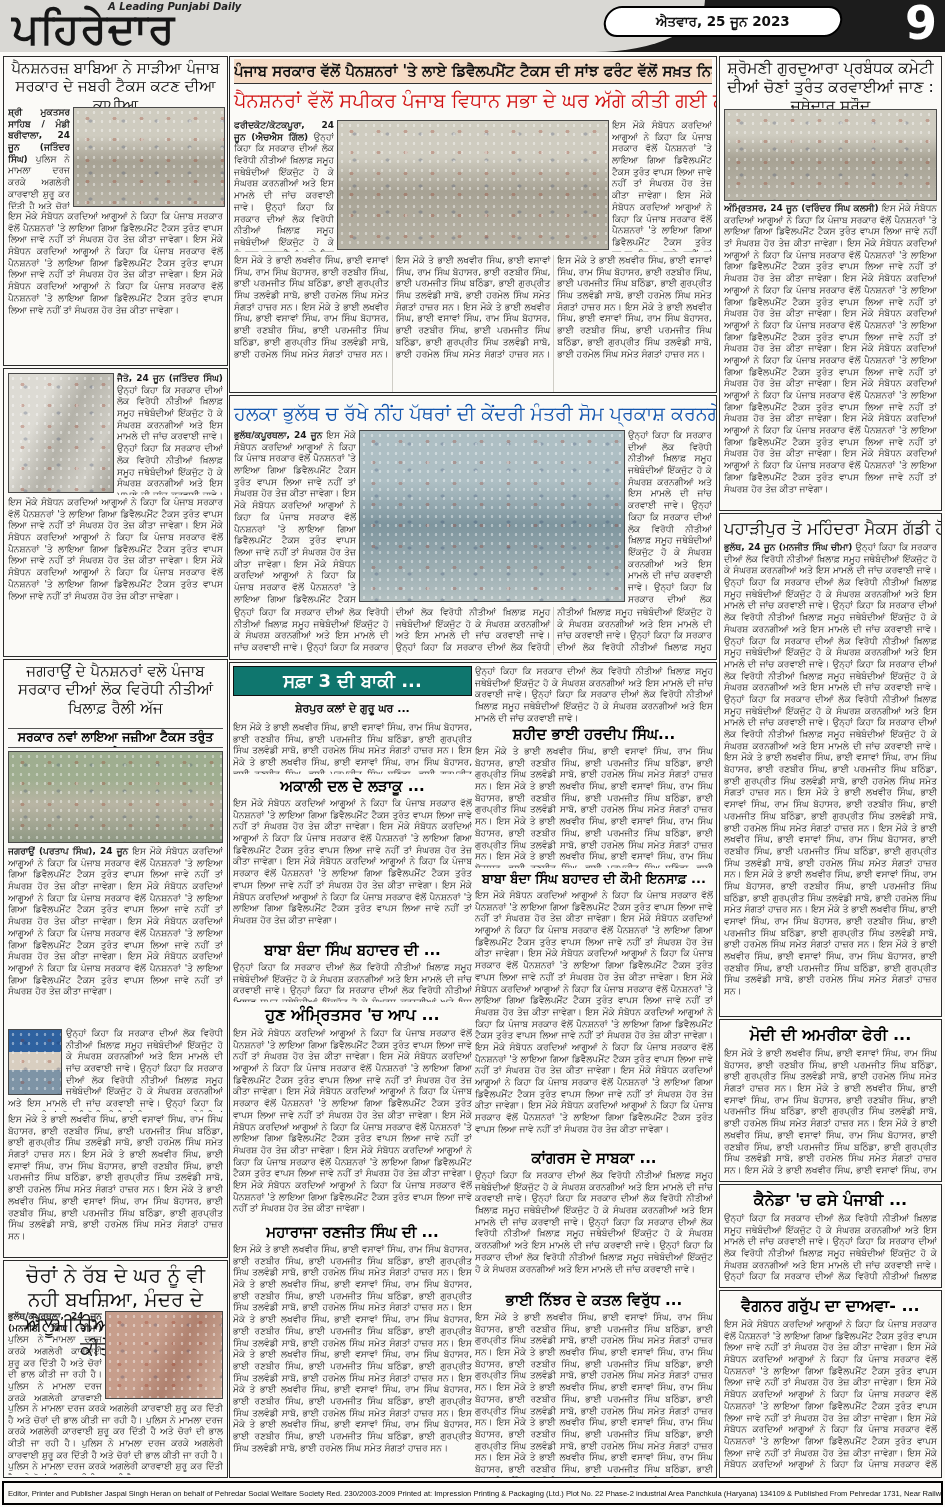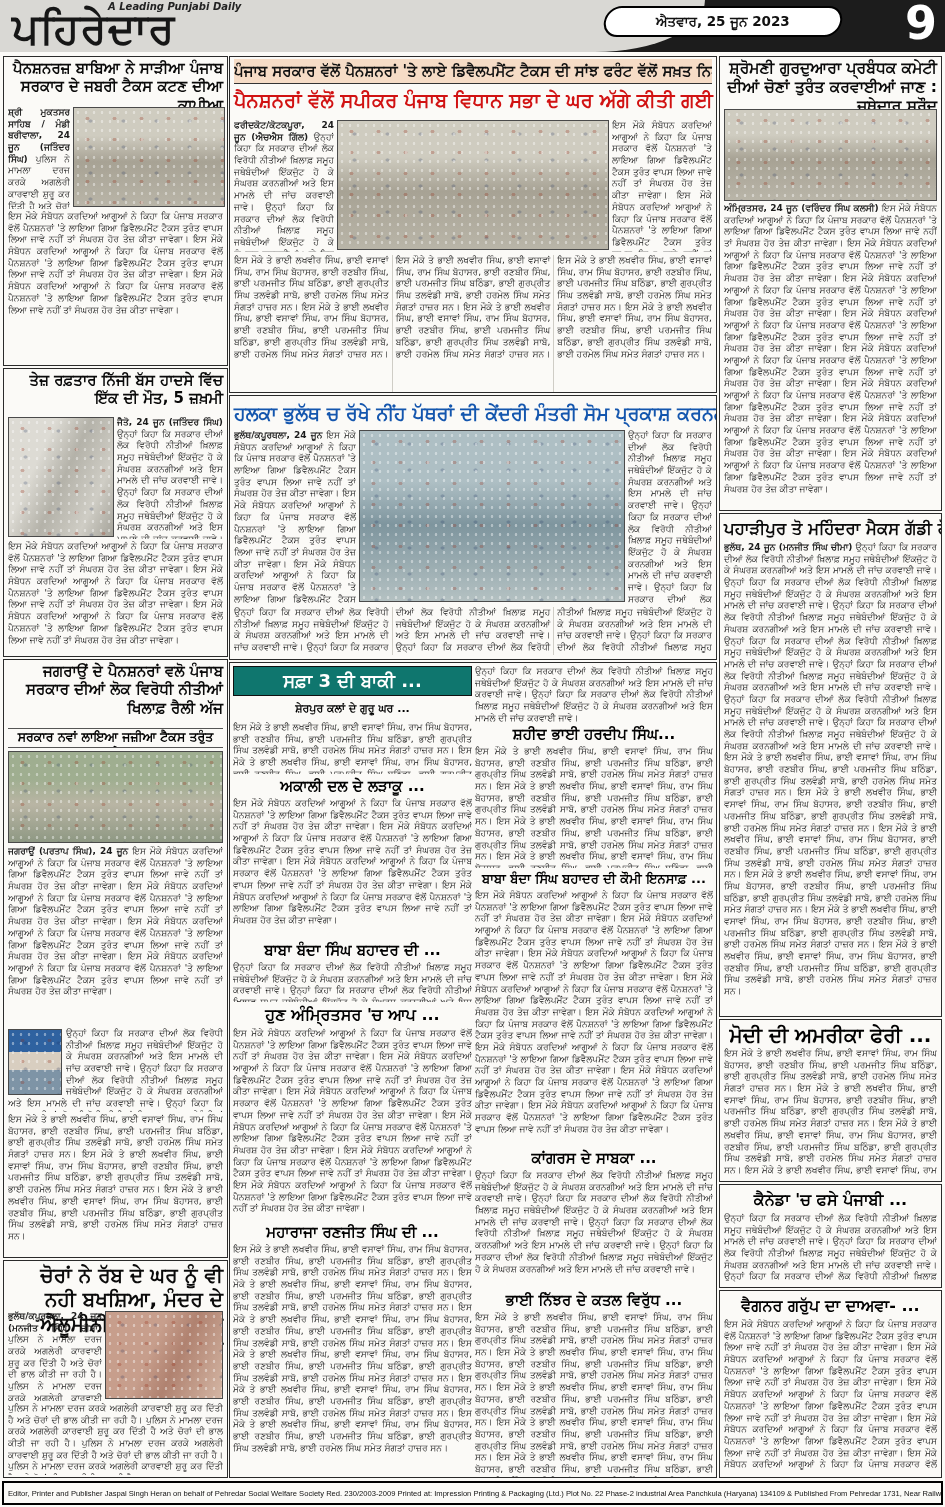--- a/index.html
+++ b/index.html
@@ -10,21 +10,21 @@
   
   .mast-band{position:absolute;left:0;top:0;width:705px;height:52px;background:#d9d8d4;border-bottom-right-radius:110px 52px}
   .black-band{position:absolute;left:556px;top:0;width:389px;height:52px;background:#1c1c1c;clip-path:polygon(52px 0,100% 0,100% 100%,0 100%)}
   .masthead{position:absolute;left:12px;top:4px;font-size:42px;font-weight:bold;letter-spacing:1px;color:#161616}
   .tagline{position:absolute;left:108px;top:1px;font-size:10px;font-style:italic;font-weight:bold;color:#222}
   .date-pill{position:absolute;left:604px;top:6px;width:238px;height:31px;background:#fff;border:2px solid #000;border-radius:16px;display:flex;align-items:center;justify-content:center;transform:skewX(-10deg)}
   .date-pill span{transform:skewX(10deg);font-size:13.5px;font-weight:bold;color:#111}
   .page-num{position:absolute;right:8px;top:-4px;font-size:46px;font-weight:bold;color:#fff}
   
   .story{position:absolute;border:1px solid #2a2a2a;background:#fbfaf7;overflow:hidden;padding:2px 4px}
-  .hl{font-weight:bold;text-align:right;line-height:1.22;color:#0a0a0a}
+  .hl{font-weight:normal;text-align:center;line-height:1.22;color:#0a0a0a}
   .hl-red{color:#d11212}
   .hl-blue{color:#1456ae}
   .sub{font-weight:bold;text-align:center;color:#000;overflow:hidden}
   .body{font-size:9px;line-height:1.3;text-align:justify;color:#1b1b1b;overflow:hidden}
   .dl{font-weight:bold}
   .row{display:flex;gap:3px}
   .photo{border:1px solid #4a4a4a;flex:none;position:relative;overflow:hidden}
   .photo::after{content:"";position:absolute;inset:0;
     background:radial-gradient(rgba(255,255,255,.4) 1px,transparent 1.6px),radial-gradient(rgba(150,40,20,.28) 1.6px,transparent 2.4px),radial-gradient(rgba(20,40,90,.22) 1.6px,transparent 2.4px);
     background-size:8px 9px,27px 21px,33px 26px}
@@ -58,21 +58,20 @@
   <div class="story" style="left:3px;top:56px;width:225px;height:310px">
     <div class="hl" style="font-size:15px;height:46px">ਪੈਨਸ਼ਨਰਜ਼ ਬਾਬਿਆ ਨੇ ਸਾੜੀਆ ਪੰਜਾਬ ਸਰਕਾਰ ਦੇ ਜਬਰੀ ਟੈਕਸ ਕਟਣ ਦੀਆ ਕਾਪੀਆ</div>
     <div class="row" style="height:102px;margin-top:2px">
       <div class="body" style="width:62px;flex:none"><span class="dl">ਸ਼੍ਰੀ ਮੁਕਤਸਰ ਸਾਹਿਬ / ਮੰਡੀ ਬਰੀਵਾਲਾ, 24 ਜੂਨ (ਜਤਿੰਦਰ ਸਿੰਘ)</span> <span>ਪੁਲਿਸ ਨੇ ਮਾਮਲਾ ਦਰਜ ਕਰਕੇ ਅਗਲੇਰੀ ਕਾਰਵਾਈ ਸ਼ੁਰੂ ਕਰ ਦਿੱਤੀ ਹੈ ਅਤੇ ਚੋਰਾਂ ਦੀ ਭਾਲ ਕੀਤੀ ਜਾ ਰਹੀ ਹੈ। ਪੁਲਿਸ ਨੇ ਮਾਮਲਾ ਦਰਜ ਕਰਕੇ ਅਗਲੇਰੀ ਕਾਰਵਾਈ ਸ਼ੁਰੂ ਕਰ ਦਿੱਤੀ ਹੈ ਅਤੇ ਚੋਰਾਂ ਦੀ ਭਾਲ ਕੀਤੀ ਜਾ ਰਹੀ ਹੈ।</span></div>
       <div class="photo ph-crowd" style="width:152px;height:100px"></div>
     </div>
     <div class="body" style="height:152px;margin-top:2px">ਇਸ ਮੌਕੇ ਸੰਬੋਧਨ ਕਰਦਿਆਂ ਆਗੂਆਂ ਨੇ ਕਿਹਾ ਕਿ ਪੰਜਾਬ ਸਰਕਾਰ ਵੱਲੋਂ ਪੈਨਸ਼ਨਰਾਂ 'ਤੇ ਲਾਇਆ ਗਿਆ ਡਿਵੈਲਪਮੈਂਟ ਟੈਕਸ ਤੁਰੰਤ ਵਾਪਸ ਲਿਆ ਜਾਵੇ ਨਹੀਂ ਤਾਂ ਸੰਘਰਸ਼ ਹੋਰ ਤੇਜ਼ ਕੀਤਾ ਜਾਵੇਗਾ। ਇਸ ਮੌਕੇ ਸੰਬੋਧਨ ਕਰਦਿਆਂ ਆਗੂਆਂ ਨੇ ਕਿਹਾ ਕਿ ਪੰਜਾਬ ਸਰਕਾਰ ਵੱਲੋਂ ਪੈਨਸ਼ਨਰਾਂ 'ਤੇ ਲਾਇਆ ਗਿਆ ਡਿਵੈਲਪਮੈਂਟ ਟੈਕਸ ਤੁਰੰਤ ਵਾਪਸ ਲਿਆ ਜਾਵੇ ਨਹੀਂ ਤਾਂ ਸੰਘਰਸ਼ ਹੋਰ ਤੇਜ਼ ਕੀਤਾ ਜਾਵੇਗਾ। ਇਸ ਮੌਕੇ ਸੰਬੋਧਨ ਕਰਦਿਆਂ ਆਗੂਆਂ ਨੇ ਕਿਹਾ ਕਿ ਪੰਜਾਬ ਸਰਕਾਰ ਵੱਲੋਂ ਪੈਨਸ਼ਨਰਾਂ 'ਤੇ ਲਾਇਆ ਗਿਆ ਡਿਵੈਲਪਮੈਂਟ ਟੈਕਸ ਤੁਰੰਤ ਵਾਪਸ ਲਿਆ ਜਾਵੇ ਨਹੀਂ ਤਾਂ ਸੰਘਰਸ਼ ਹੋਰ ਤੇਜ਼ ਕੀਤਾ ਜਾਵੇਗਾ।</div>
   </div>
 
   <div class="story" style="left:3px;top:368px;width:225px;height:289px">
-    <div class="hl" style="font-size:15px;height:44px">ਤੇਜ਼ ਰਫ਼ਤਾਰ ਨਿੱਜੀ ਬੱਸ ਹਾਦਸੇ ਵਿੱਚ ਇੱਕ ਦੀ ਮੌਤ, 5 ਜ਼ਖ਼ਮੀ</div>
     <div class="row" style="height:122px;margin-top:2px">
       <div class="photo ph-bus" style="width:106px;height:120px"></div>
       <div class="body"><span class="dl">ਜੈਤੋ, 24 ਜੂਨ (ਜਤਿੰਦਰ ਸਿੰਘ)</span> <span>ਉਨ੍ਹਾਂ ਕਿਹਾ ਕਿ ਸਰਕਾਰ ਦੀਆਂ ਲੋਕ ਵਿਰੋਧੀ ਨੀਤੀਆਂ ਖ਼ਿਲਾਫ਼ ਸਮੂਹ ਜਥੇਬੰਦੀਆਂ ਇੱਕਜੁੱਟ ਹੋ ਕੇ ਸੰਘਰਸ਼ ਕਰਨਗੀਆਂ ਅਤੇ ਇਸ ਮਾਮਲੇ ਦੀ ਜਾਂਚ ਕਰਵਾਈ ਜਾਵੇ। ਉਨ੍ਹਾਂ ਕਿਹਾ ਕਿ ਸਰਕਾਰ ਦੀਆਂ ਲੋਕ ਵਿਰੋਧੀ ਨੀਤੀਆਂ ਖ਼ਿਲਾਫ਼ ਸਮੂਹ ਜਥੇਬੰਦੀਆਂ ਇੱਕਜੁੱਟ ਹੋ ਕੇ ਸੰਘਰਸ਼ ਕਰਨਗੀਆਂ ਅਤੇ ਇਸ ਮਾਮਲੇ ਦੀ ਜਾਂਚ ਕਰਵਾਈ ਜਾਵੇ। ਉਨ੍ਹਾਂ ਕਿਹਾ ਕਿ ਸਰਕਾਰ ਦੀਆਂ ਲੋਕ ਵਿਰੋਧੀ ਨੀਤੀਆਂ ਖ਼ਿਲਾਫ਼ ਸਮੂਹ ਜਥੇਬੰਦੀਆਂ ਇੱਕਜੁੱਟ ਹੋ ਕੇ ਸੰਘਰਸ਼ ਕਰਨਗੀਆਂ ਅਤੇ ਇਸ ਮਾਮਲੇ ਦੀ ਜਾਂਚ ਕਰਵਾਈ ਜਾਵੇ।</span></div>
     </div>
     <div class="body" style="height:112px;margin-top:2px">ਇਸ ਮੌਕੇ ਸੰਬੋਧਨ ਕਰਦਿਆਂ ਆਗੂਆਂ ਨੇ ਕਿਹਾ ਕਿ ਪੰਜਾਬ ਸਰਕਾਰ ਵੱਲੋਂ ਪੈਨਸ਼ਨਰਾਂ 'ਤੇ ਲਾਇਆ ਗਿਆ ਡਿਵੈਲਪਮੈਂਟ ਟੈਕਸ ਤੁਰੰਤ ਵਾਪਸ ਲਿਆ ਜਾਵੇ ਨਹੀਂ ਤਾਂ ਸੰਘਰਸ਼ ਹੋਰ ਤੇਜ਼ ਕੀਤਾ ਜਾਵੇਗਾ। ਇਸ ਮੌਕੇ ਸੰਬੋਧਨ ਕਰਦਿਆਂ ਆਗੂਆਂ ਨੇ ਕਿਹਾ ਕਿ ਪੰਜਾਬ ਸਰਕਾਰ ਵੱਲੋਂ ਪੈਨਸ਼ਨਰਾਂ 'ਤੇ ਲਾਇਆ ਗਿਆ ਡਿਵੈਲਪਮੈਂਟ ਟੈਕਸ ਤੁਰੰਤ ਵਾਪਸ ਲਿਆ ਜਾਵੇ ਨਹੀਂ ਤਾਂ ਸੰਘਰਸ਼ ਹੋਰ ਤੇਜ਼ ਕੀਤਾ ਜਾਵੇਗਾ। ਇਸ ਮੌਕੇ ਸੰਬੋਧਨ ਕਰਦਿਆਂ ਆਗੂਆਂ ਨੇ ਕਿਹਾ ਕਿ ਪੰਜਾਬ ਸਰਕਾਰ ਵੱਲੋਂ ਪੈਨਸ਼ਨਰਾਂ 'ਤੇ ਲਾਇਆ ਗਿਆ ਡਿਵੈਲਪਮੈਂਟ ਟੈਕਸ ਤੁਰੰਤ ਵਾਪਸ ਲਿਆ ਜਾਵੇ ਨਹੀਂ ਤਾਂ ਸੰਘਰਸ਼ ਹੋਰ ਤੇਜ਼ ਕੀਤਾ ਜਾਵੇਗਾ।</div>
   </div>
 
   <div class="story" style="left:3px;top:659px;width:225px;height:599px">
     <div class="hl" style="font-size:15px;height:66px">ਜਗਰਾਉਂ ਦੇ ਪੈਨਸ਼ਨਰਾਂ ਵਲੋ ਪੰਜਾਬ ਸਰਕਾਰ ਦੀਆਂ ਲੋਕ ਵਿਰੋਧੀ ਨੀਤੀਆਂ ਖਿਲਾਫ਼ ਰੈਲੀ ਅੱਜ</div>
     <div class="sub" style="font-size:12.5px;height:20px;border-top:1px solid #555;border-bottom:1px solid #555">ਸਰਕਾਰ ਨਵਾਂ ਲਾਇਆ ਜਜ਼ੀਆ ਟੈਕਸ ਤਰੁੰਤ ਵਾਪਸ ਲਵੇ:ਆਜਾਦ</div>
@@ -151,21 +150,21 @@
     <div class="photo ph-crowd" style="width:213px;height:92px;margin:2px 0"></div>
     <div class="body" style="height:296px"><span class="dl">ਅੰਮ੍ਰਿਤਸਰ, 24 ਜੂਨ (ਵਰਿੰਦਰ ਸਿੰਘ ਕਲਸੀ)</span> <span>ਇਸ ਮੌਕੇ ਸੰਬੋਧਨ ਕਰਦਿਆਂ ਆਗੂਆਂ ਨੇ ਕਿਹਾ ਕਿ ਪੰਜਾਬ ਸਰਕਾਰ ਵੱਲੋਂ ਪੈਨਸ਼ਨਰਾਂ 'ਤੇ ਲਾਇਆ ਗਿਆ ਡਿਵੈਲਪਮੈਂਟ ਟੈਕਸ ਤੁਰੰਤ ਵਾਪਸ ਲਿਆ ਜਾਵੇ ਨਹੀਂ ਤਾਂ ਸੰਘਰਸ਼ ਹੋਰ ਤੇਜ਼ ਕੀਤਾ ਜਾਵੇਗਾ। ਇਸ ਮੌਕੇ ਸੰਬੋਧਨ ਕਰਦਿਆਂ ਆਗੂਆਂ ਨੇ ਕਿਹਾ ਕਿ ਪੰਜਾਬ ਸਰਕਾਰ ਵੱਲੋਂ ਪੈਨਸ਼ਨਰਾਂ 'ਤੇ ਲਾਇਆ ਗਿਆ ਡਿਵੈਲਪਮੈਂਟ ਟੈਕਸ ਤੁਰੰਤ ਵਾਪਸ ਲਿਆ ਜਾਵੇ ਨਹੀਂ ਤਾਂ ਸੰਘਰਸ਼ ਹੋਰ ਤੇਜ਼ ਕੀਤਾ ਜਾਵੇਗਾ। ਇਸ ਮੌਕੇ ਸੰਬੋਧਨ ਕਰਦਿਆਂ ਆਗੂਆਂ ਨੇ ਕਿਹਾ ਕਿ ਪੰਜਾਬ ਸਰਕਾਰ ਵੱਲੋਂ ਪੈਨਸ਼ਨਰਾਂ 'ਤੇ ਲਾਇਆ ਗਿਆ ਡਿਵੈਲਪਮੈਂਟ ਟੈਕਸ ਤੁਰੰਤ ਵਾਪਸ ਲਿਆ ਜਾਵੇ ਨਹੀਂ ਤਾਂ ਸੰਘਰਸ਼ ਹੋਰ ਤੇਜ਼ ਕੀਤਾ ਜਾਵੇਗਾ। ਇਸ ਮੌਕੇ ਸੰਬੋਧਨ ਕਰਦਿਆਂ ਆਗੂਆਂ ਨੇ ਕਿਹਾ ਕਿ ਪੰਜਾਬ ਸਰਕਾਰ ਵੱਲੋਂ ਪੈਨਸ਼ਨਰਾਂ 'ਤੇ ਲਾਇਆ ਗਿਆ ਡਿਵੈਲਪਮੈਂਟ ਟੈਕਸ ਤੁਰੰਤ ਵਾਪਸ ਲਿਆ ਜਾਵੇ ਨਹੀਂ ਤਾਂ ਸੰਘਰਸ਼ ਹੋਰ ਤੇਜ਼ ਕੀਤਾ ਜਾਵੇਗਾ। ਇਸ ਮੌਕੇ ਸੰਬੋਧਨ ਕਰਦਿਆਂ ਆਗੂਆਂ ਨੇ ਕਿਹਾ ਕਿ ਪੰਜਾਬ ਸਰਕਾਰ ਵੱਲੋਂ ਪੈਨਸ਼ਨਰਾਂ 'ਤੇ ਲਾਇਆ ਗਿਆ ਡਿਵੈਲਪਮੈਂਟ ਟੈਕਸ ਤੁਰੰਤ ਵਾਪਸ ਲਿਆ ਜਾਵੇ ਨਹੀਂ ਤਾਂ ਸੰਘਰਸ਼ ਹੋਰ ਤੇਜ਼ ਕੀਤਾ ਜਾਵੇਗਾ। ਇਸ ਮੌਕੇ ਸੰਬੋਧਨ ਕਰਦਿਆਂ ਆਗੂਆਂ ਨੇ ਕਿਹਾ ਕਿ ਪੰਜਾਬ ਸਰਕਾਰ ਵੱਲੋਂ ਪੈਨਸ਼ਨਰਾਂ 'ਤੇ ਲਾਇਆ ਗਿਆ ਡਿਵੈਲਪਮੈਂਟ ਟੈਕਸ ਤੁਰੰਤ ਵਾਪਸ ਲਿਆ ਜਾਵੇ ਨਹੀਂ ਤਾਂ ਸੰਘਰਸ਼ ਹੋਰ ਤੇਜ਼ ਕੀਤਾ ਜਾਵੇਗਾ। ਇਸ ਮੌਕੇ ਸੰਬੋਧਨ ਕਰਦਿਆਂ ਆਗੂਆਂ ਨੇ ਕਿਹਾ ਕਿ ਪੰਜਾਬ ਸਰਕਾਰ ਵੱਲੋਂ ਪੈਨਸ਼ਨਰਾਂ 'ਤੇ ਲਾਇਆ ਗਿਆ ਡਿਵੈਲਪਮੈਂਟ ਟੈਕਸ ਤੁਰੰਤ ਵਾਪਸ ਲਿਆ ਜਾਵੇ ਨਹੀਂ ਤਾਂ ਸੰਘਰਸ਼ ਹੋਰ ਤੇਜ਼ ਕੀਤਾ ਜਾਵੇਗਾ। ਇਸ ਮੌਕੇ ਸੰਬੋਧਨ ਕਰਦਿਆਂ ਆਗੂਆਂ ਨੇ ਕਿਹਾ ਕਿ ਪੰਜਾਬ ਸਰਕਾਰ ਵੱਲੋਂ ਪੈਨਸ਼ਨਰਾਂ 'ਤੇ ਲਾਇਆ ਗਿਆ ਡਿਵੈਲਪਮੈਂਟ ਟੈਕਸ ਤੁਰੰਤ ਵਾਪਸ ਲਿਆ ਜਾਵੇ ਨਹੀਂ ਤਾਂ ਸੰਘਰਸ਼ ਹੋਰ ਤੇਜ਼ ਕੀਤਾ ਜਾਵੇਗਾ।</span></div>
   </div>
 
   <div class="story" style="left:719px;top:513px;width:223px;height:504px">
     <div class="hl" style="font-size:16.5px;height:26px;line-height:26px;white-space:nowrap">ਪਹਾੜੀਪੁਰ ਤੋ ਮਹਿੰਦਰਾ ਮੈਕਸ ਗੱਡੀ ਹੋਈ ਚੋਰੀ</div>
     <div class="body" style="height:466px"><span class="dl">ਭੁਲੱਥ, 24 ਜੂਨ (ਮਨਜੀਤ ਸਿੰਘ ਚੀਮਾ)</span> <span>ਉਨ੍ਹਾਂ ਕਿਹਾ ਕਿ ਸਰਕਾਰ ਦੀਆਂ ਲੋਕ ਵਿਰੋਧੀ ਨੀਤੀਆਂ ਖ਼ਿਲਾਫ਼ ਸਮੂਹ ਜਥੇਬੰਦੀਆਂ ਇੱਕਜੁੱਟ ਹੋ ਕੇ ਸੰਘਰਸ਼ ਕਰਨਗੀਆਂ ਅਤੇ ਇਸ ਮਾਮਲੇ ਦੀ ਜਾਂਚ ਕਰਵਾਈ ਜਾਵੇ। ਉਨ੍ਹਾਂ ਕਿਹਾ ਕਿ ਸਰਕਾਰ ਦੀਆਂ ਲੋਕ ਵਿਰੋਧੀ ਨੀਤੀਆਂ ਖ਼ਿਲਾਫ਼ ਸਮੂਹ ਜਥੇਬੰਦੀਆਂ ਇੱਕਜੁੱਟ ਹੋ ਕੇ ਸੰਘਰਸ਼ ਕਰਨਗੀਆਂ ਅਤੇ ਇਸ ਮਾਮਲੇ ਦੀ ਜਾਂਚ ਕਰਵਾਈ ਜਾਵੇ। ਉਨ੍ਹਾਂ ਕਿਹਾ ਕਿ ਸਰਕਾਰ ਦੀਆਂ ਲੋਕ ਵਿਰੋਧੀ ਨੀਤੀਆਂ ਖ਼ਿਲਾਫ਼ ਸਮੂਹ ਜਥੇਬੰਦੀਆਂ ਇੱਕਜੁੱਟ ਹੋ ਕੇ ਸੰਘਰਸ਼ ਕਰਨਗੀਆਂ ਅਤੇ ਇਸ ਮਾਮਲੇ ਦੀ ਜਾਂਚ ਕਰਵਾਈ ਜਾਵੇ। ਉਨ੍ਹਾਂ ਕਿਹਾ ਕਿ ਸਰਕਾਰ ਦੀਆਂ ਲੋਕ ਵਿਰੋਧੀ ਨੀਤੀਆਂ ਖ਼ਿਲਾਫ਼ ਸਮੂਹ ਜਥੇਬੰਦੀਆਂ ਇੱਕਜੁੱਟ ਹੋ ਕੇ ਸੰਘਰਸ਼ ਕਰਨਗੀਆਂ ਅਤੇ ਇਸ ਮਾਮਲੇ ਦੀ ਜਾਂਚ ਕਰਵਾਈ ਜਾਵੇ। ਉਨ੍ਹਾਂ ਕਿਹਾ ਕਿ ਸਰਕਾਰ ਦੀਆਂ ਲੋਕ ਵਿਰੋਧੀ ਨੀਤੀਆਂ ਖ਼ਿਲਾਫ਼ ਸਮੂਹ ਜਥੇਬੰਦੀਆਂ ਇੱਕਜੁੱਟ ਹੋ ਕੇ ਸੰਘਰਸ਼ ਕਰਨਗੀਆਂ ਅਤੇ ਇਸ ਮਾਮਲੇ ਦੀ ਜਾਂਚ ਕਰਵਾਈ ਜਾਵੇ। ਉਨ੍ਹਾਂ ਕਿਹਾ ਕਿ ਸਰਕਾਰ ਦੀਆਂ ਲੋਕ ਵਿਰੋਧੀ ਨੀਤੀਆਂ ਖ਼ਿਲਾਫ਼ ਸਮੂਹ ਜਥੇਬੰਦੀਆਂ ਇੱਕਜੁੱਟ ਹੋ ਕੇ ਸੰਘਰਸ਼ ਕਰਨਗੀਆਂ ਅਤੇ ਇਸ ਮਾਮਲੇ ਦੀ ਜਾਂਚ ਕਰਵਾਈ ਜਾਵੇ। ਉਨ੍ਹਾਂ ਕਿਹਾ ਕਿ ਸਰਕਾਰ ਦੀਆਂ ਲੋਕ ਵਿਰੋਧੀ ਨੀਤੀਆਂ ਖ਼ਿਲਾਫ਼ ਸਮੂਹ ਜਥੇਬੰਦੀਆਂ ਇੱਕਜੁੱਟ ਹੋ ਕੇ ਸੰਘਰਸ਼ ਕਰਨਗੀਆਂ ਅਤੇ ਇਸ ਮਾਮਲੇ ਦੀ ਜਾਂਚ ਕਰਵਾਈ ਜਾਵੇ।</span> <span>ਇਸ ਮੌਕੇ ਤੇ ਭਾਈ ਲਖਵੀਰ ਸਿੰਘ, ਭਾਈ ਵਸਾਵਾਂ ਸਿੰਘ, ਰਾਮ ਸਿੰਘ ਬੋਹਾਸਰ, ਭਾਈ ਰਣਬੀਰ ਸਿੰਘ, ਭਾਈ ਪਰਮਜੀਤ ਸਿੰਘ ਬਠਿੰਡਾ, ਭਾਈ ਗੁਰਪ੍ਰੀਤ ਸਿੰਘ ਤਲਵੰਡੀ ਸਾਬੋ, ਭਾਈ ਹਰਮੇਲ ਸਿੰਘ ਸਮੇਤ ਸੰਗਤਾਂ ਹਾਜ਼ਰ ਸਨ। ਇਸ ਮੌਕੇ ਤੇ ਭਾਈ ਲਖਵੀਰ ਸਿੰਘ, ਭਾਈ ਵਸਾਵਾਂ ਸਿੰਘ, ਰਾਮ ਸਿੰਘ ਬੋਹਾਸਰ, ਭਾਈ ਰਣਬੀਰ ਸਿੰਘ, ਭਾਈ ਪਰਮਜੀਤ ਸਿੰਘ ਬਠਿੰਡਾ, ਭਾਈ ਗੁਰਪ੍ਰੀਤ ਸਿੰਘ ਤਲਵੰਡੀ ਸਾਬੋ, ਭਾਈ ਹਰਮੇਲ ਸਿੰਘ ਸਮੇਤ ਸੰਗਤਾਂ ਹਾਜ਼ਰ ਸਨ। ਇਸ ਮੌਕੇ ਤੇ ਭਾਈ ਲਖਵੀਰ ਸਿੰਘ, ਭਾਈ ਵਸਾਵਾਂ ਸਿੰਘ, ਰਾਮ ਸਿੰਘ ਬੋਹਾਸਰ, ਭਾਈ ਰਣਬੀਰ ਸਿੰਘ, ਭਾਈ ਪਰਮਜੀਤ ਸਿੰਘ ਬਠਿੰਡਾ, ਭਾਈ ਗੁਰਪ੍ਰੀਤ ਸਿੰਘ ਤਲਵੰਡੀ ਸਾਬੋ, ਭਾਈ ਹਰਮੇਲ ਸਿੰਘ ਸਮੇਤ ਸੰਗਤਾਂ ਹਾਜ਼ਰ ਸਨ। ਇਸ ਮੌਕੇ ਤੇ ਭਾਈ ਲਖਵੀਰ ਸਿੰਘ, ਭਾਈ ਵਸਾਵਾਂ ਸਿੰਘ, ਰਾਮ ਸਿੰਘ ਬੋਹਾਸਰ, ਭਾਈ ਰਣਬੀਰ ਸਿੰਘ, ਭਾਈ ਪਰਮਜੀਤ ਸਿੰਘ ਬਠਿੰਡਾ, ਭਾਈ ਗੁਰਪ੍ਰੀਤ ਸਿੰਘ ਤਲਵੰਡੀ ਸਾਬੋ, ਭਾਈ ਹਰਮੇਲ ਸਿੰਘ ਸਮੇਤ ਸੰਗਤਾਂ ਹਾਜ਼ਰ ਸਨ। ਇਸ ਮੌਕੇ ਤੇ ਭਾਈ ਲਖਵੀਰ ਸਿੰਘ, ਭਾਈ ਵਸਾਵਾਂ ਸਿੰਘ, ਰਾਮ ਸਿੰਘ ਬੋਹਾਸਰ, ਭਾਈ ਰਣਬੀਰ ਸਿੰਘ, ਭਾਈ ਪਰਮਜੀਤ ਸਿੰਘ ਬਠਿੰਡਾ, ਭਾਈ ਗੁਰਪ੍ਰੀਤ ਸਿੰਘ ਤਲਵੰਡੀ ਸਾਬੋ, ਭਾਈ ਹਰਮੇਲ ਸਿੰਘ ਸਮੇਤ ਸੰਗਤਾਂ ਹਾਜ਼ਰ ਸਨ। ਇਸ ਮੌਕੇ ਤੇ ਭਾਈ ਲਖਵੀਰ ਸਿੰਘ, ਭਾਈ ਵਸਾਵਾਂ ਸਿੰਘ, ਰਾਮ ਸਿੰਘ ਬੋਹਾਸਰ, ਭਾਈ ਰਣਬੀਰ ਸਿੰਘ, ਭਾਈ ਪਰਮਜੀਤ ਸਿੰਘ ਬਠਿੰਡਾ, ਭਾਈ ਗੁਰਪ੍ਰੀਤ ਸਿੰਘ ਤਲਵੰਡੀ ਸਾਬੋ, ਭਾਈ ਹਰਮੇਲ ਸਿੰਘ ਸਮੇਤ ਸੰਗਤਾਂ ਹਾਜ਼ਰ ਸਨ।</span></div>
   </div>
 
   <div class="story" style="left:719px;top:1019px;width:223px;height:163px">
-    <div class="sub" style="font-size:20px;height:26px;line-height:26px">ਮੋਦੀ ਦੀ ਅਮਰੀਕਾ ਫੇਰੀ ...</div>
+    <div class="sub" style="font-size:16px;height:26px;line-height:26px">ਮੋਦੀ ਦੀ ਅਮਰੀਕਾ ਫੇਰੀ ...</div>
     <div class="body" style="height:126px">ਇਸ ਮੌਕੇ ਤੇ ਭਾਈ ਲਖਵੀਰ ਸਿੰਘ, ਭਾਈ ਵਸਾਵਾਂ ਸਿੰਘ, ਰਾਮ ਸਿੰਘ ਬੋਹਾਸਰ, ਭਾਈ ਰਣਬੀਰ ਸਿੰਘ, ਭਾਈ ਪਰਮਜੀਤ ਸਿੰਘ ਬਠਿੰਡਾ, ਭਾਈ ਗੁਰਪ੍ਰੀਤ ਸਿੰਘ ਤਲਵੰਡੀ ਸਾਬੋ, ਭਾਈ ਹਰਮੇਲ ਸਿੰਘ ਸਮੇਤ ਸੰਗਤਾਂ ਹਾਜ਼ਰ ਸਨ। ਇਸ ਮੌਕੇ ਤੇ ਭਾਈ ਲਖਵੀਰ ਸਿੰਘ, ਭਾਈ ਵਸਾਵਾਂ ਸਿੰਘ, ਰਾਮ ਸਿੰਘ ਬੋਹਾਸਰ, ਭਾਈ ਰਣਬੀਰ ਸਿੰਘ, ਭਾਈ ਪਰਮਜੀਤ ਸਿੰਘ ਬਠਿੰਡਾ, ਭਾਈ ਗੁਰਪ੍ਰੀਤ ਸਿੰਘ ਤਲਵੰਡੀ ਸਾਬੋ, ਭਾਈ ਹਰਮੇਲ ਸਿੰਘ ਸਮੇਤ ਸੰਗਤਾਂ ਹਾਜ਼ਰ ਸਨ। ਇਸ ਮੌਕੇ ਤੇ ਭਾਈ ਲਖਵੀਰ ਸਿੰਘ, ਭਾਈ ਵਸਾਵਾਂ ਸਿੰਘ, ਰਾਮ ਸਿੰਘ ਬੋਹਾਸਰ, ਭਾਈ ਰਣਬੀਰ ਸਿੰਘ, ਭਾਈ ਪਰਮਜੀਤ ਸਿੰਘ ਬਠਿੰਡਾ, ਭਾਈ ਗੁਰਪ੍ਰੀਤ ਸਿੰਘ ਤਲਵੰਡੀ ਸਾਬੋ, ਭਾਈ ਹਰਮੇਲ ਸਿੰਘ ਸਮੇਤ ਸੰਗਤਾਂ ਹਾਜ਼ਰ ਸਨ। ਇਸ ਮੌਕੇ ਤੇ ਭਾਈ ਲਖਵੀਰ ਸਿੰਘ, ਭਾਈ ਵਸਾਵਾਂ ਸਿੰਘ, ਰਾਮ ਸਿੰਘ ਬੋਹਾਸਰ, ਭਾਈ ਰਣਬੀਰ ਸਿੰਘ, ਭਾਈ ਪਰਮਜੀਤ ਸਿੰਘ ਬਠਿੰਡਾ, ਭਾਈ ਗੁਰਪ੍ਰੀਤ ਸਿੰਘ ਤਲਵੰਡੀ ਸਾਬੋ, ਭਾਈ ਹਰਮੇਲ ਸਿੰਘ ਸਮੇਤ ਸੰਗਤਾਂ ਹਾਜ਼ਰ ਸਨ।</div>
   </div>
 
   <div class="story" style="left:719px;top:1184px;width:223px;height:104px">
     <div class="sub" style="font-size:16px;height:26px;line-height:26px">ਕੈਨੇਡਾ 'ਚ ਫਸੇ ਪੰਜਾਬੀ ...</div>
     <div class="body" style="height:70px">ਉਨ੍ਹਾਂ ਕਿਹਾ ਕਿ ਸਰਕਾਰ ਦੀਆਂ ਲੋਕ ਵਿਰੋਧੀ ਨੀਤੀਆਂ ਖ਼ਿਲਾਫ਼ ਸਮੂਹ ਜਥੇਬੰਦੀਆਂ ਇੱਕਜੁੱਟ ਹੋ ਕੇ ਸੰਘਰਸ਼ ਕਰਨਗੀਆਂ ਅਤੇ ਇਸ ਮਾਮਲੇ ਦੀ ਜਾਂਚ ਕਰਵਾਈ ਜਾਵੇ। ਉਨ੍ਹਾਂ ਕਿਹਾ ਕਿ ਸਰਕਾਰ ਦੀਆਂ ਲੋਕ ਵਿਰੋਧੀ ਨੀਤੀਆਂ ਖ਼ਿਲਾਫ਼ ਸਮੂਹ ਜਥੇਬੰਦੀਆਂ ਇੱਕਜੁੱਟ ਹੋ ਕੇ ਸੰਘਰਸ਼ ਕਰਨਗੀਆਂ ਅਤੇ ਇਸ ਮਾਮਲੇ ਦੀ ਜਾਂਚ ਕਰਵਾਈ ਜਾਵੇ। ਉਨ੍ਹਾਂ ਕਿਹਾ ਕਿ ਸਰਕਾਰ ਦੀਆਂ ਲੋਕ ਵਿਰੋਧੀ ਨੀਤੀਆਂ ਖ਼ਿਲਾਫ਼ ਸਮੂਹ ਜਥੇਬੰਦੀਆਂ ਇੱਕਜੁੱਟ ਹੋ ਕੇ ਸੰਘਰਸ਼ ਕਰਨਗੀਆਂ ਅਤੇ ਇਸ ਮਾਮਲੇ ਦੀ ਜਾਂਚ ਕਰਵਾਈ ਜਾਵੇ।</div>
   </div>
 
   <div class="story" style="left:719px;top:1290px;width:223px;height:188px">
     <div class="sub" style="font-size:16px;height:26px;line-height:26px">ਵੈਗਨਰ ਗਰੁੱਪ ਦਾ ਦਾਅਵਾ- ...</div>

